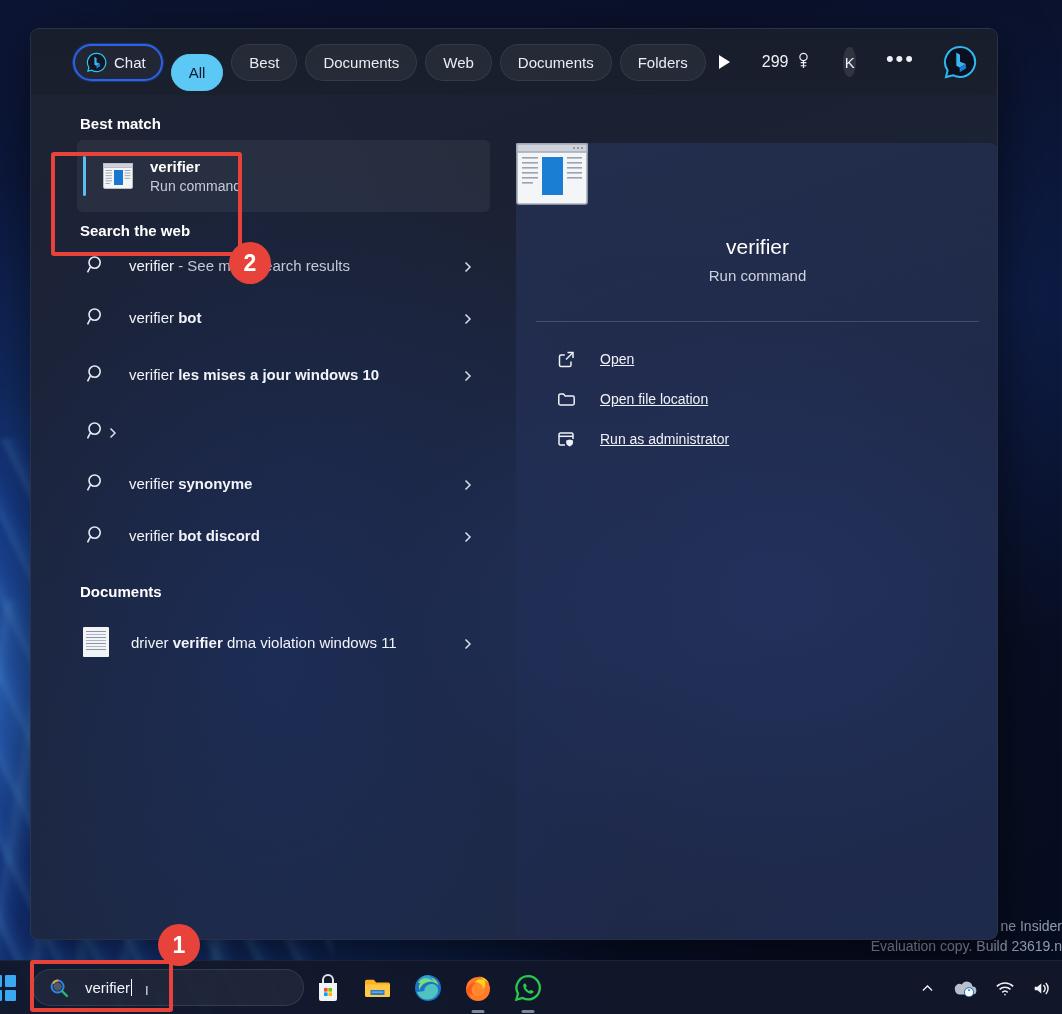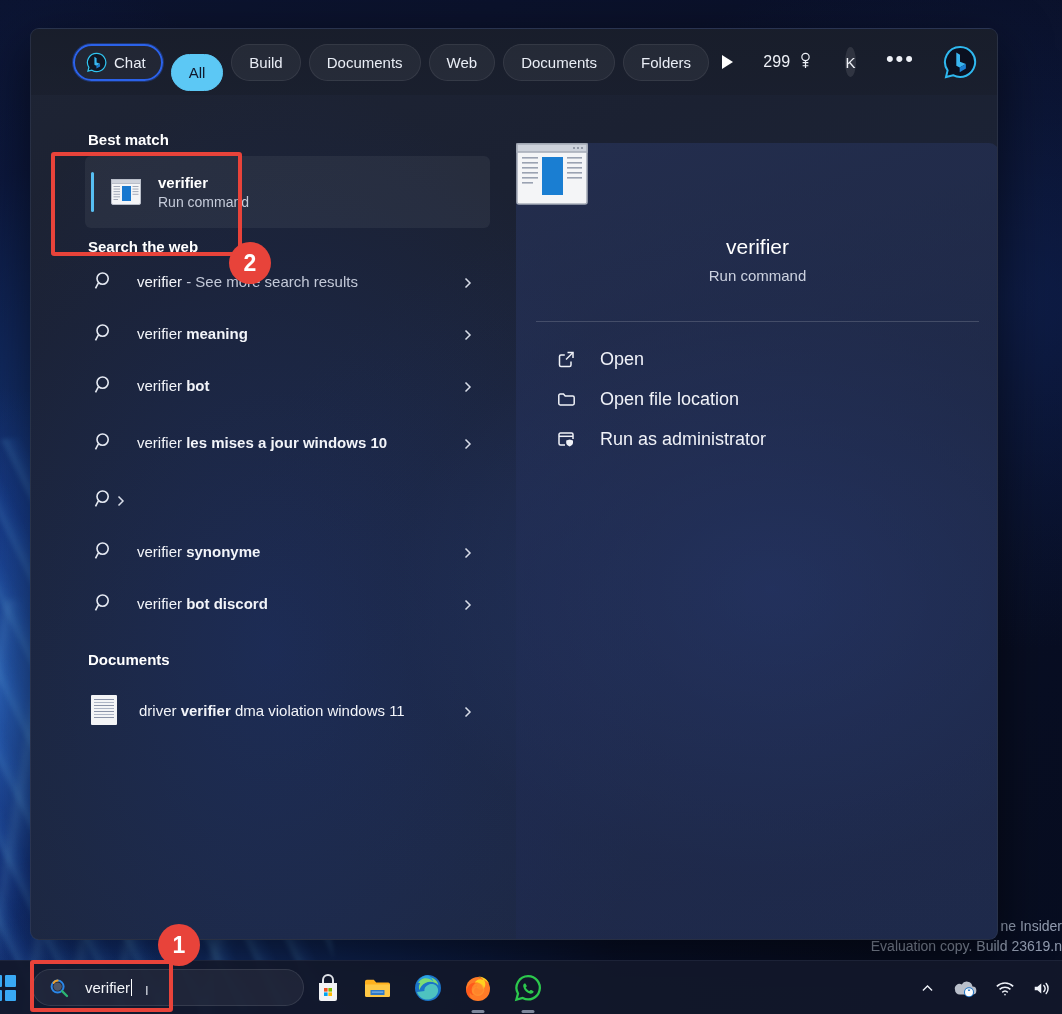--- a/index.html
+++ b/index.html
@@ -155,31 +155,31 @@
     padding: 6px 4px 12px 4px;
   }
   #bing-logo {
     width: 34px; height: 34px; margin-left: 16px;
     cursor: pointer; flex: 0 0 34px;
   }
 
   
   #results {
     position: absolute;
-    left: 0; top: 66px; width: 485px; bottom: 0;
-    padding: 0 14px 0 12px;
+    left: 0; top: 50px; width: 485px; bottom: 0;
+    padding: 0 14px 0 4px;
     overflow: hidden;
   }
   .section-header {
     color: #ffffff;
     font-size: 15px; font-weight: bold;
     padding: 0 0 0 45px;
   }
   #hdr-best-match { margin-top: 36px; }
-  #hdr-search-web { margin-top: 10px; text-decoration: underline; }
+  #hdr-search-web { margin-top: 10px; }
   #hdr-documents  { margin-top: 22px; }
 
   
   #best-match-row {
     position: relative;
     margin: 8px 12px 0 42px;
     height: 72px;
     border-radius: 6px;
     background: rgba(255,255,255,0.055);
     display: flex; align-items: center;
@@ -270,21 +270,21 @@
     background: rgba(255,255,255,0.16);
   }
   .action-row {
     display: flex; align-items: center;
     height: 40px; margin: 0 18px;
     padding-left: 22px;
     border-radius: 5px; cursor: pointer;
   }
   #action-open { margin-top: 17px; }
   .action-icon { width: 21px; height: 21px; flex: 0 0 21px; }
-  .action-label { margin-left: 23px; color: #f0f2f8; font-size: 18px; }
+  .action-label { margin-left: 23px; color: #f0f2f8; font-size: 14px; text-decoration: underline; }
 
   
   #taskbar {
     position: absolute; left: 0; right: 0; bottom: 0;
     height: 54px;
     background: rgba(18,24,42,0.93);
     border-top: 1px solid rgba(130,150,190,0.10);
   }
   #start-logo {
     position: absolute; left: -10px; top: 14px;
@@ -382,21 +382,21 @@
           <path d="M11.9 15.8l4.2-2.4v3.1l-4.2 2.4z" fill="#1b7fd4"></path>
         </svg>
       </span>
       <span>Chat</span>
     </div>
 
     <div class="pill active">
       <span>All</span>
     </div>
     <div class="pill">
-      <span>Build</span>
+      <span>Best</span>
     </div>
     <div class="pill">
       <span>Documents</span>
     </div>
     <div class="pill">
       <span>Web</span>
     </div>
     <div class="pill">
       <span>Documents</span>
     </div>
@@ -479,30 +479,20 @@
           <span class="web-label"><span>verifier</span><span class="dim"> - See more search results</span></span>
           <span class="chev"><svg viewBox="0 0 12 12" width="12" height="12" fill="none" stroke="#d8dde8" stroke-width="1.5">
               <path d="M3.5 1.5L8 6l-4.5 4.5"></path>
             </svg></span>
         </div>
         <div class="web-row">
           <span class="mag-icon"><svg viewBox="0 0 22 22" width="22" height="22" fill="none" stroke="#e6eaf3" stroke-width="1.6">
               <circle cx="9.6" cy="8.6" r="5.6"></circle>
               <path d="M5.4 12.9L2.5 18.4"></path>
             </svg></span>
-          <span class="web-label"><span>verifier </span><b>meaning</b></span>
-          <span class="chev"><svg viewBox="0 0 12 12" width="12" height="12" fill="none" stroke="#d8dde8" stroke-width="1.5">
-              <path d="M3.5 1.5L8 6l-4.5 4.5"></path>
-            </svg></span>
-        </div>
-        <div class="web-row">
-          <span class="mag-icon"><svg viewBox="0 0 22 22" width="22" height="22" fill="none" stroke="#e6eaf3" stroke-width="1.6">
-              <circle cx="9.6" cy="8.6" r="5.6"></circle>
-              <path d="M5.4 12.9L2.5 18.4"></path>
-            </svg></span>
           <span class="web-label"><span>verifier </span><b>bot</b></span>
           <span class="chev"><svg viewBox="0 0 12 12" width="12" height="12" fill="none" stroke="#d8dde8" stroke-width="1.5">
               <path d="M3.5 1.5L8 6l-4.5 4.5"></path>
             </svg></span>
         </div>
         <div class="web-row tall">
           <span class="mag-icon"><svg viewBox="0 0 22 22" width="22" height="22" fill="none" stroke="#e6eaf3" stroke-width="1.6">
               <circle cx="9.6" cy="8.6" r="5.6"></circle>
               <path d="M5.4 12.9L2.5 18.4"></path>
             </svg></span>

